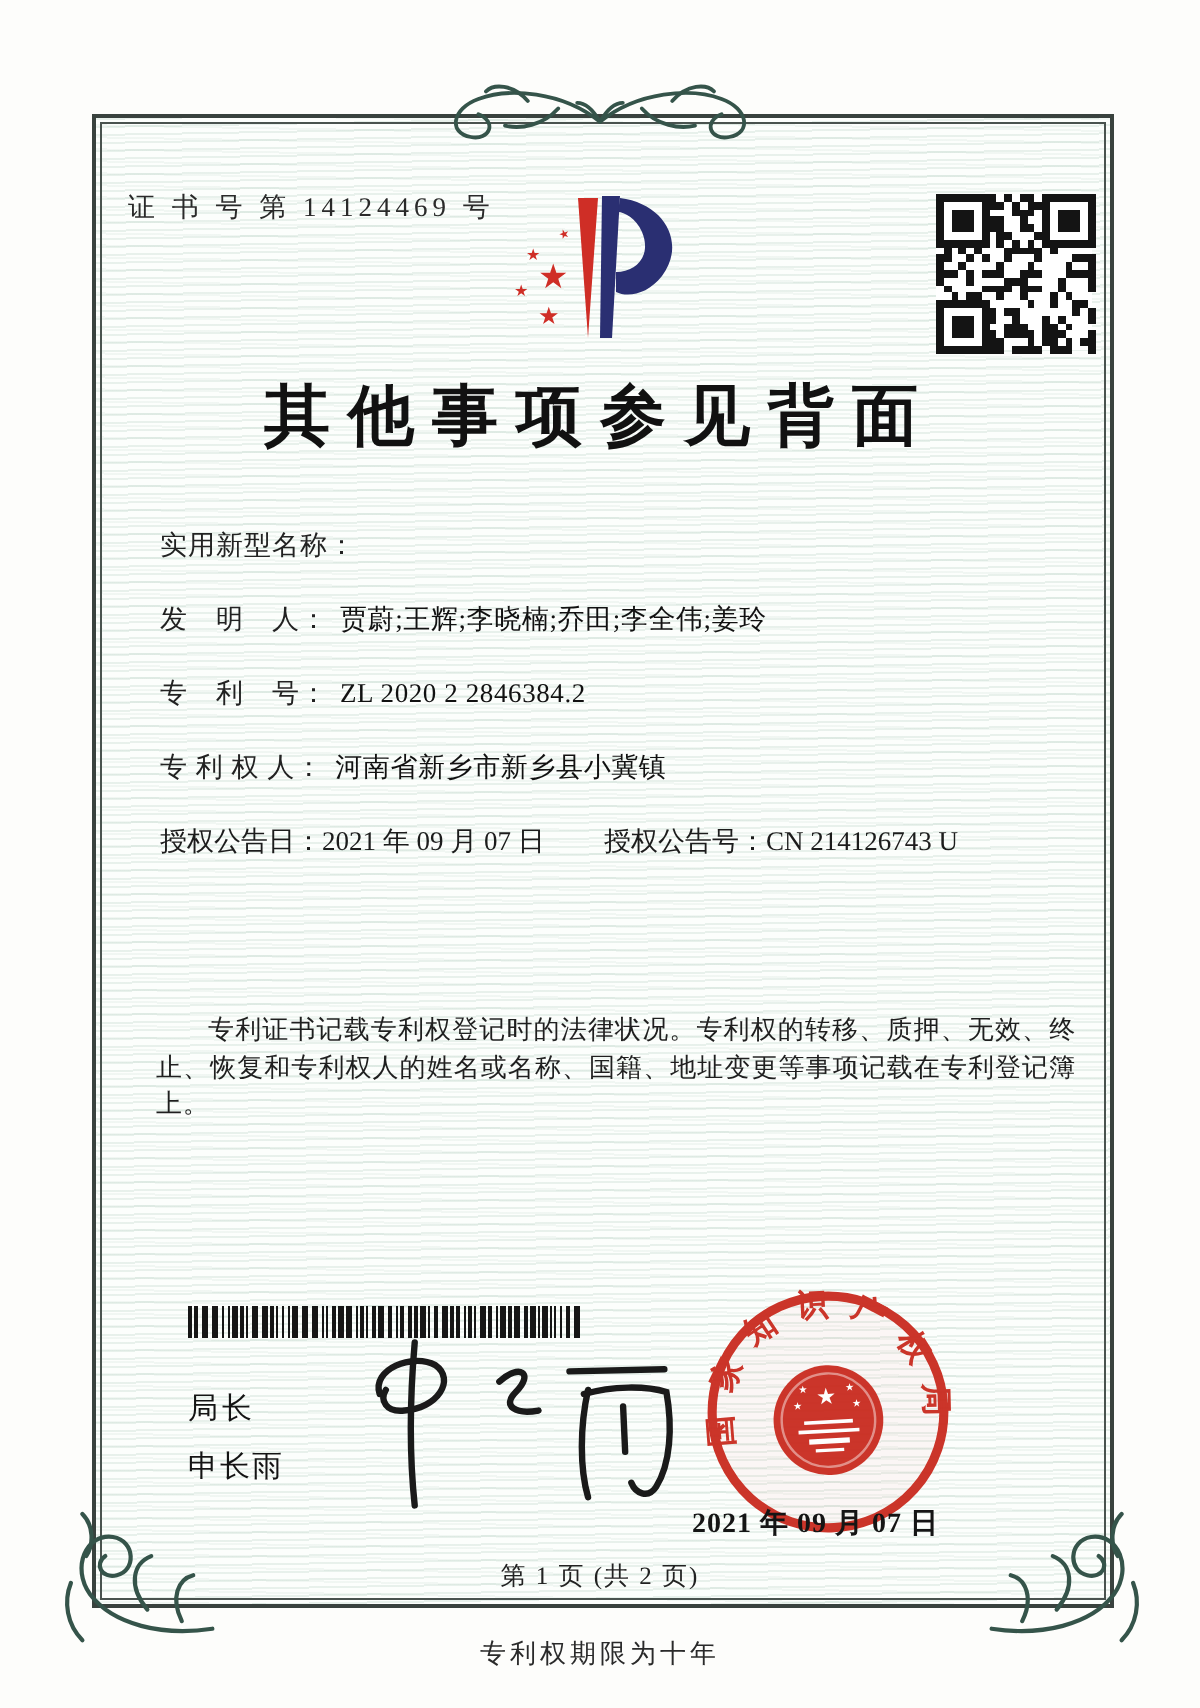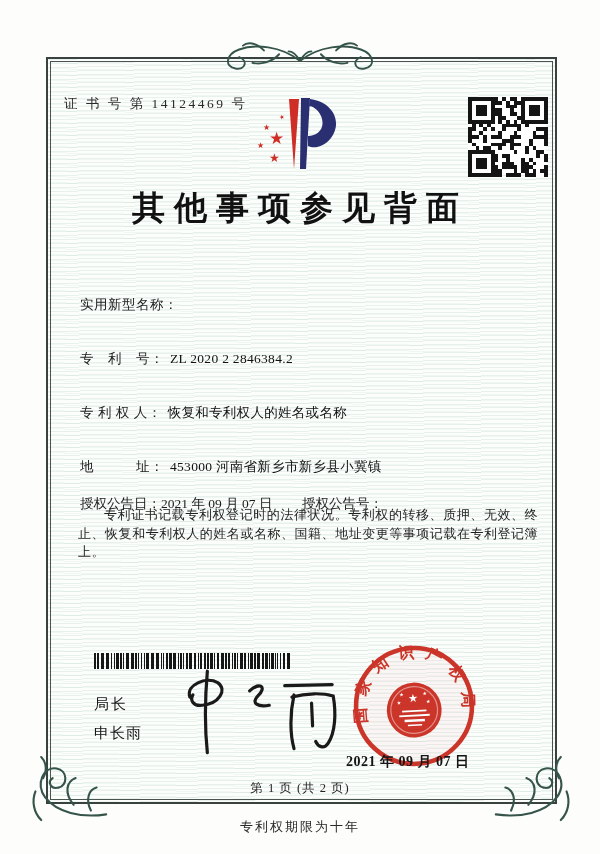--- a/index.html
+++ b/index.html
@@ -23,21 +23,21 @@
 
   .logo { position:absolute; left:250px; top:96px; width:92px; height:78px; z-index:4; }
 
   .qr { position:absolute; left:468px; top:97px; width:78px; height:78px; background:#fff; z-index:4; }
   .qr i { position:absolute; width:3.8px; height:3.8px; background:#141414; }
 
   .title { position:absolute; left:0; top:186px; width:100%; text-align:center;
            font-size:33px; font-weight:700; letter-spacing:9px; color:#111; z-index:4; }
 
   .fields { position:absolute; left:80px; top:262px; width:450px; z-index:4; font-size:13.5px; }
-  .row { display:flex; line-height:22px; margin-bottom:15px; white-space:nowrap;margin-top:32px; }
+  .row { display:flex; line-height:22px; margin-bottom:15px; white-space:nowrap; }
   .row .lbl { color:#222; letter-spacing:.5px; }
   .row .val { color:#111; margin-left:6px; letter-spacing:.3px; }
   .row-grant { display:flex; line-height:22px; white-space:nowrap; }
   .row-grant .grp1 { display:flex; width:222px; }
   .row-grant .grp2 { display:flex; }
 
   .paras { position:absolute; left:78px; top:506px; width:460px; z-index:4;
            font-size:13px; line-height:18.6px; text-align:justify; letter-spacing:.4px; color:#1f1f1f; }
   .paras p { text-indent:2em; }
 
@@ -349,38 +349,39 @@
       <i style="left:76px;top:76px"></i>
     </div>
 
   <div class="title">其他事项参见背面</div>
 
   <div class="fields">
     <div class="row">
       <span class="lbl">实用新型名称：</span>
     </div>
     <div class="row">
+      <span class="lbl">发　明　人：</span>
+      <span class="val">贾蔚;王辉;李晓楠;乔田;李全伟;姜玲</span>
+    </div>
+    <div class="row">
       <span class="lbl">专　利　号：</span>
       <span class="val">ZL 2020 2 2846384.2</span>
     </div>
     <div class="row">
       <span class="lbl">专 利 权 人：</span>
-      <span class="val">恢复和专利权人的姓名或名称</span>
-    </div>
-    <div class="row">
-      <span class="lbl">地　　　址：</span>
-      <span class="val">453000 河南省新乡市新乡县小冀镇</span>
+      <span class="val">河南省新乡市新乡县小冀镇</span>
     </div>
     <div class="row-grant">
       <span class="grp1">
         <span class="lbl">授权公告日：</span>
         <span class="val">2021 年 09 月 07 日</span>
       </span>
       <span class="grp2">
         <span class="lbl">授权公告号：</span>
+        <span class="val">CN 214126743 U</span>
       </span>
     </div>
   </div>
 
   <div class="paras">
     <p>专利证书记载专利权登记时的法律状况。专利权的转移、质押、无效、终止、恢复和专利权人的姓名或名称、国籍、地址变更等事项记载在专利登记簿上。</p>
   </div>
 
   <div class="barcode" id="barcode">
       <i style="left:0px;width:2px"></i>

